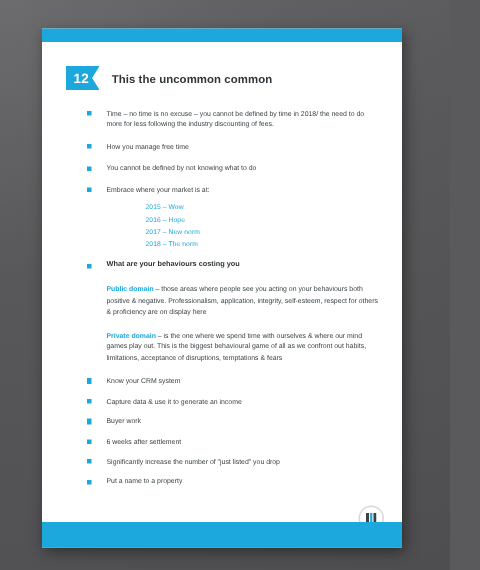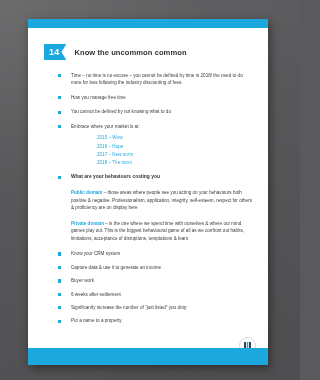--- a/index.html
+++ b/index.html
@@ -181,22 +181,22 @@
 
 <div class="backdrop"></div>
 
 <div class="page">
 
   <div class="page-bar-top"></div>
 
   <div class="content">
 
     <div class="head-row">
-      <div class="num-badge">14</div>
-      <div class="head-title">Know the uncommon common</div>
+      <div class="num-badge">12</div>
+      <div class="head-title">This the uncommon common</div>
     </div>
 
     <ul class="blist">
       <li class="bitem">Time – no time is no excuse – you cannot be defined by time in 2018/ the need to do more for less following the industry discounting of fees.</li>
       <li class="bitem">How you manage free time</li>
       <li class="bitem">You cannot be defined by not knowing what to do</li>
       <li class="bitem tight">
         <span>Embrace where your market is at:</span>
         <ul class="years">
           <li>2015 – Wow</li>

